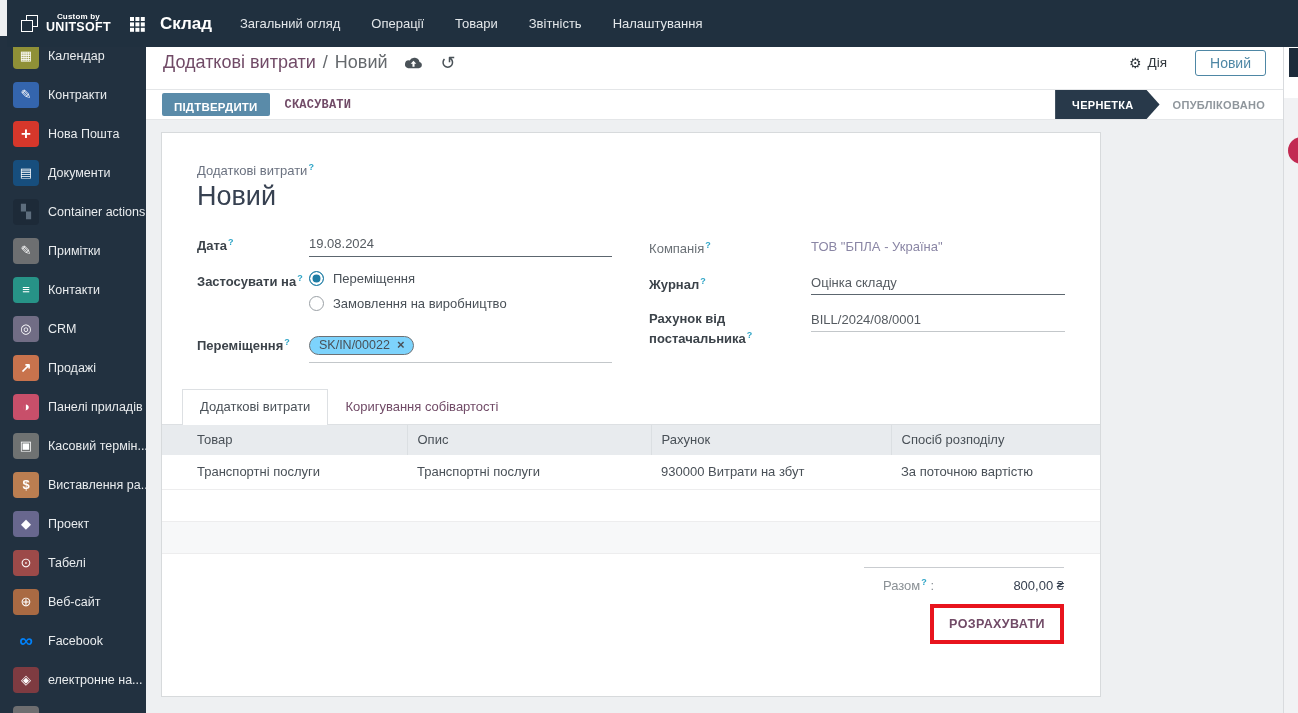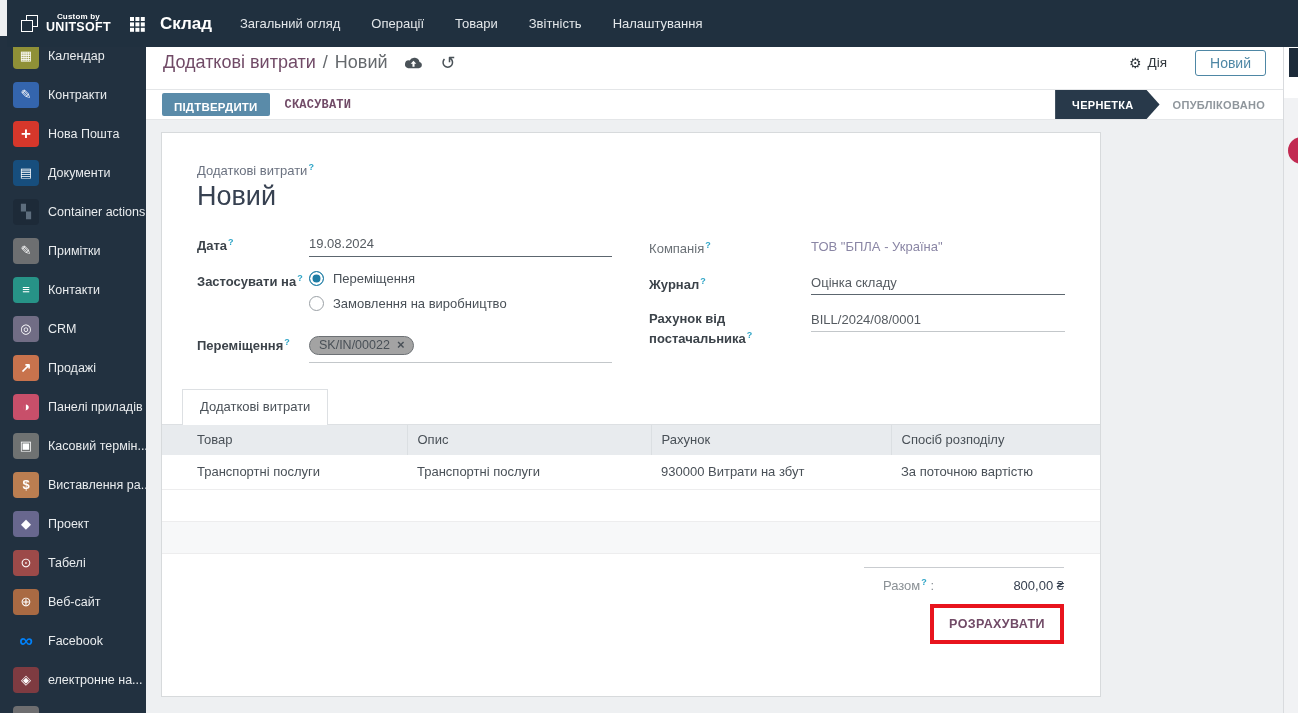--- a/index.html
+++ b/index.html
@@ -69,21 +69,21 @@
   .fvalue.noline { border-bottom:none; cursor:pointer; }
   .company-val { color:#8a86a5; }
 
   .radio-group { padding-top:1px; }
   .radio-opt { display:flex; align-items:center; gap:9px; margin-bottom:10px; font-size:13px; color:#495057; cursor:pointer; }
   .radio { width:15px; height:15px; border-radius:50%; flex-shrink:0; }
   .radio.sel { background:#1f7da5; border:1px solid #1f7da5; box-shadow:inset 0 0 0 2.5px #fff; }
   .radio.un { background:#fff; border:1px solid #9aa0a5; }
 
   .tagrow { padding-bottom:7px; }
-  .tag { display:inline-flex; align-items:center; gap:7px; border:1px solid #6d7175; border-radius:12px; padding:1px 9px 2px; font-size:12.5px; color:#495057; background:#a3a3a3; }
+  .tag { display:inline-flex; align-items:center; gap:7px; border:1px solid #6d7175; border-radius:12px; padding:1px 9px 2px; font-size:12.5px; color:#495057; background:#7dd3fc; }
   .tag-x { font-weight:700; cursor:pointer; font-size:13px; line-height:1; }
 
   
   .tabbar { margin-top:13px; padding-left:20px; border-bottom:1px solid #dde0e3; display:flex; align-items:flex-end; }
   .tab { font-size:13px; padding:9px 17px 10px; cursor:pointer; }
   .tab.active { background:#fff; border:1px solid #dde0e3; border-bottom:none; color:#495057; margin-bottom:-1px; padding-bottom:11px; }
   .tab.inactive { color:#714B67; }
 
   
   table.o-list { width:100%; border-collapse:collapse; font-size:13px; table-layout:fixed; }
@@ -295,20 +295,21 @@
           </div>
           <div class="frow">
             <div class="flabel"><span>Рахунок від постачальника</span><sup class="help">?</sup></div>
             <div class="fvalue" style="align-self:flex-start;margin-top:2px;">BILL/2024/08/0001</div>
           </div>
         </div>
       </div>
 
       <div class="tabbar">
         <div class="tab active">Додаткові витрати</div>
+        <div class="tab inactive">Коригування собівартості</div>
       </div>
 
       <table class="o-list">
         <colgroup>
             <col style="width:245px">
             <col style="width:244px">
             <col style="width:240px">
             <col style="width:238px">
             <col style="width:94px">
             <col style="width:44px">

